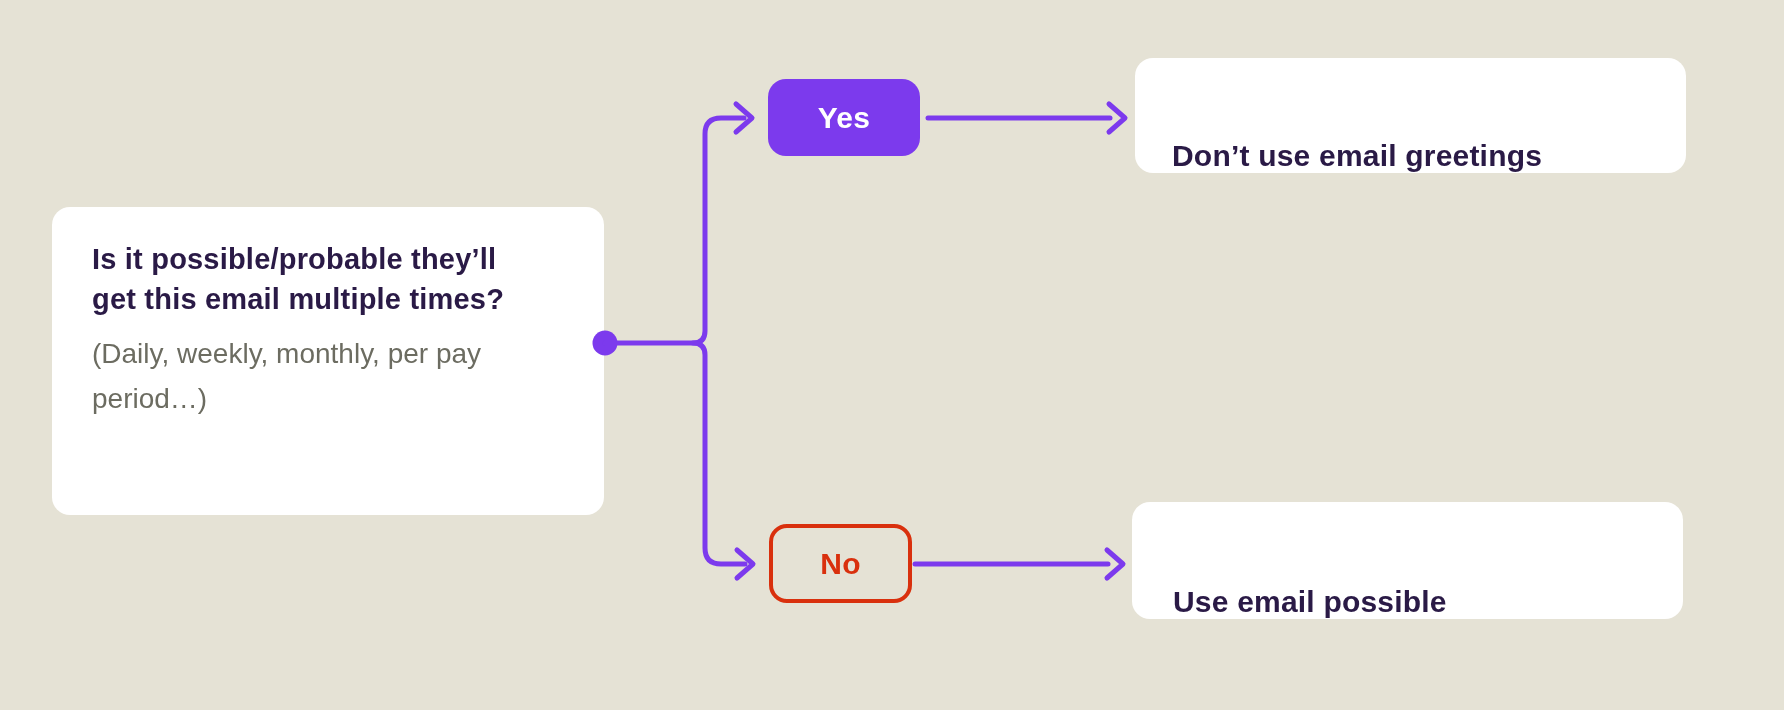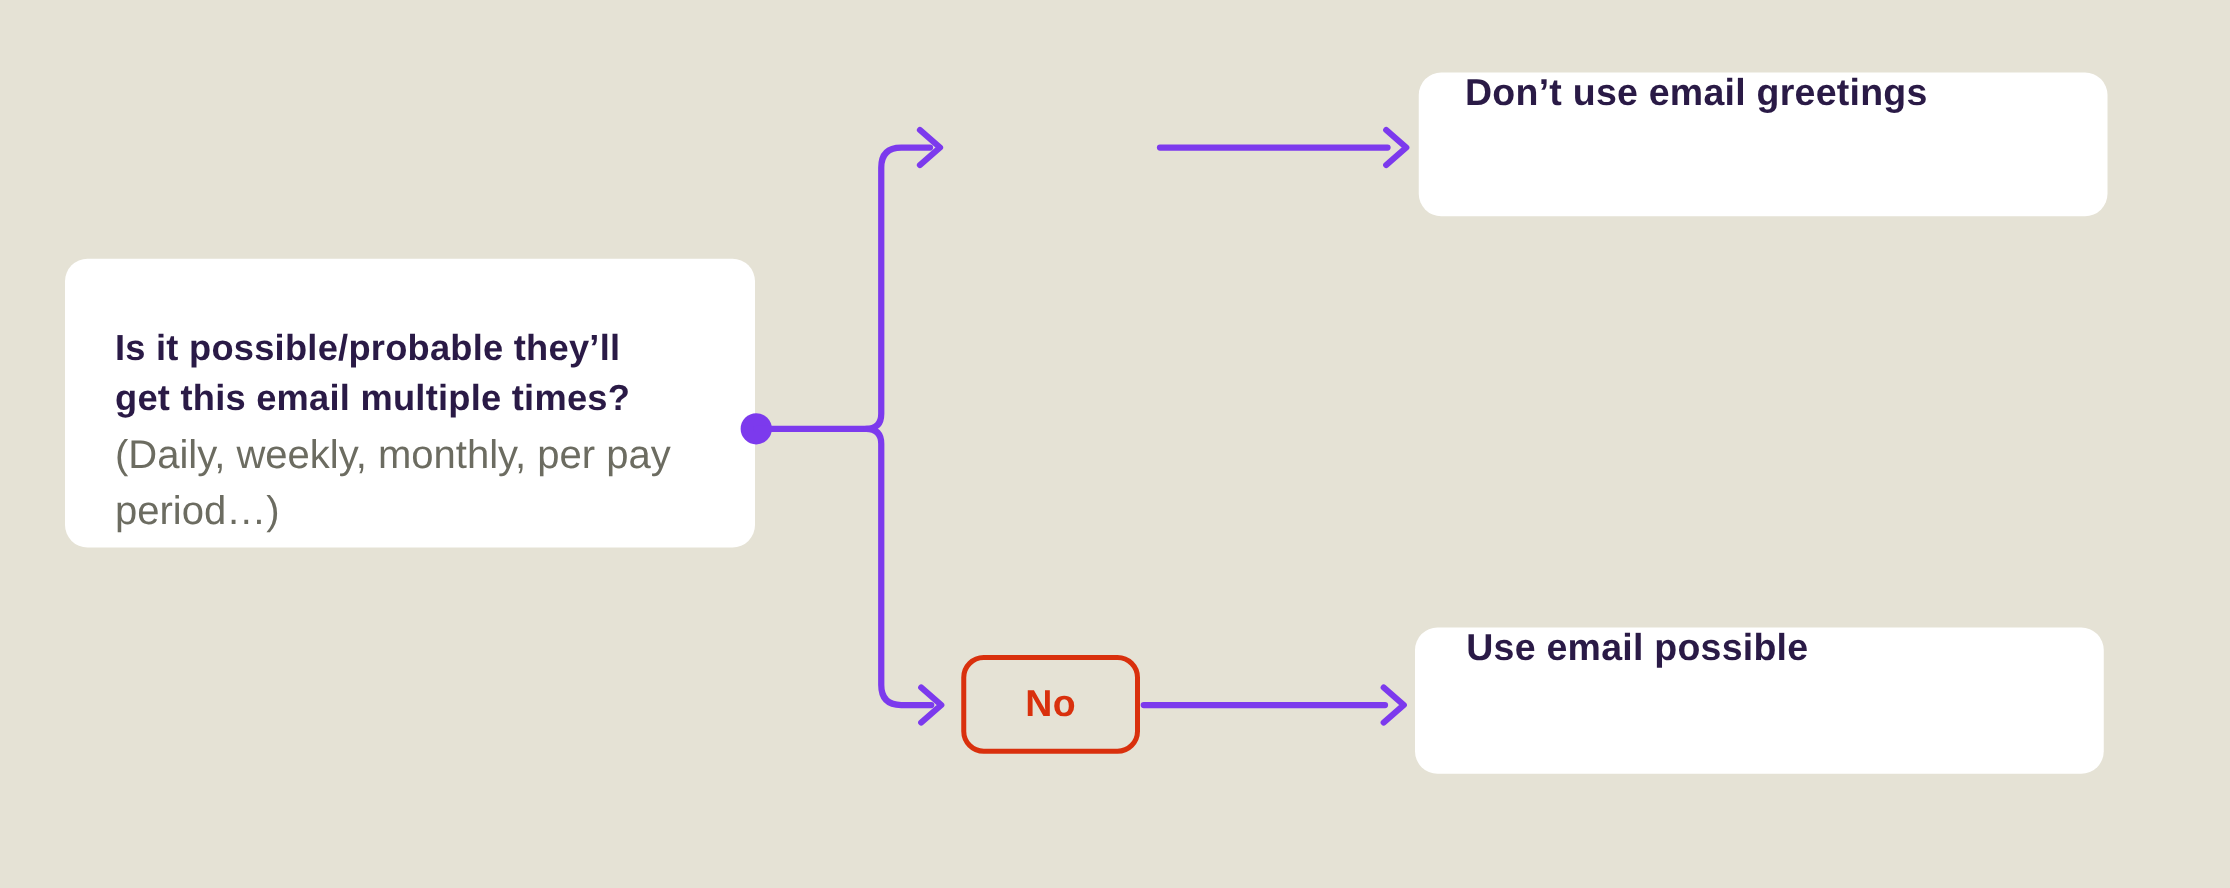--- a/index.html
+++ b/index.html
@@ -18,33 +18,33 @@
     width:1784px;height:710px;
     background:var(--color-background);
     overflow:hidden;
   }
   .card{
     position:absolute;
     background:var(--color-card);
     border-radius:18px;
   }
   .question-card{
-    left:52px;top:207px;width:552px;height:231px;
-    padding:52px 38px 0 40px;
+    left:52px;top:207px;width:552px;height:308px;
+    padding:32px 38px 0 40px;
   }
   .question-title{
     color:var(--color-heading);
     font-size:29px;line-height:40px;font-weight:700;
     white-space:pre-line;
     letter-spacing:0.2px;
   }
   .question-subtitle{
-    margin-top:2px;
+    margin-top:12px;
     color:var(--color-muted);
-    font-size:32px;line-height:45px;font-weight:400;
+    font-size:28px;line-height:45px;font-weight:400;
     white-space:pre-line;
   }
   .node{
     position:absolute;
     display:flex;align-items:center;justify-content:center;
     border-radius:18px;
     font-size:30px;font-weight:700;
     letter-spacing:0.3px;
   }
   .yes-node{
@@ -52,21 +52,21 @@
     background:var(--color-purple);
     color:#ffffff;
   }
   .no-node{
     left:769px;top:524px;width:143px;height:79px;
     background:transparent;
     border:4px solid var(--color-red);
     color:var(--color-red);
   }
   .outcome-card{
-    display:flex;align-items:flex-start;
+    display:flex;align-items:flex-end;
   }
   .outcome-yes{left:1135px;top:58px;width:551px;height:115px;padding-left:37px;}
   .outcome-no{left:1132px;top:502px;width:551px;height:117px;padding-left:41px;}
   .outcome-label{
     color:var(--color-heading);
     font-size:30px;font-weight:700;
     letter-spacing:0.2px;
   }
   svg.connectors{
     position:absolute;left:0;top:0;width:1784px;height:710px;
@@ -105,20 +105,23 @@
 
     <path class="flow-line" d="M737 550 L753 564 L737 578"></path>
 
     <path class="flow-line" d="M928 118 H1110"></path>
     <path class="flow-line" d="M1109 104 L1125 118 L1109 132"></path>
 
     <path class="flow-line" d="M915 564 H1108"></path>
     <path class="flow-line" d="M1107 550 L1123 564 L1107 578"></path>
   </svg>
 
+  <div class="node yes-node">
+    <span>Yes</span>
+  </div>
 
   <div class="node no-node">
     <span>No</span>
   </div>
 
   <div class="card outcome-card outcome-yes">
     <span class="outcome-label">Don’t use email greetings</span>
   </div>
 
   <div class="card outcome-card outcome-no">

